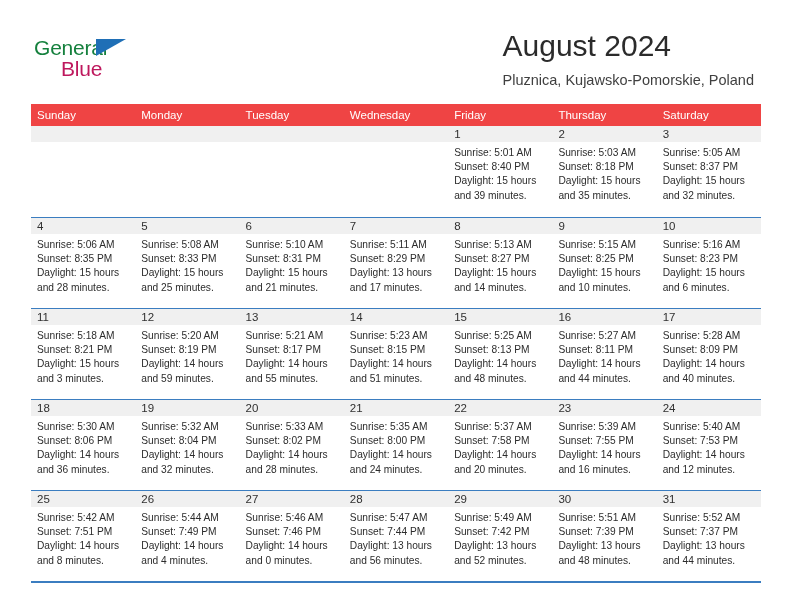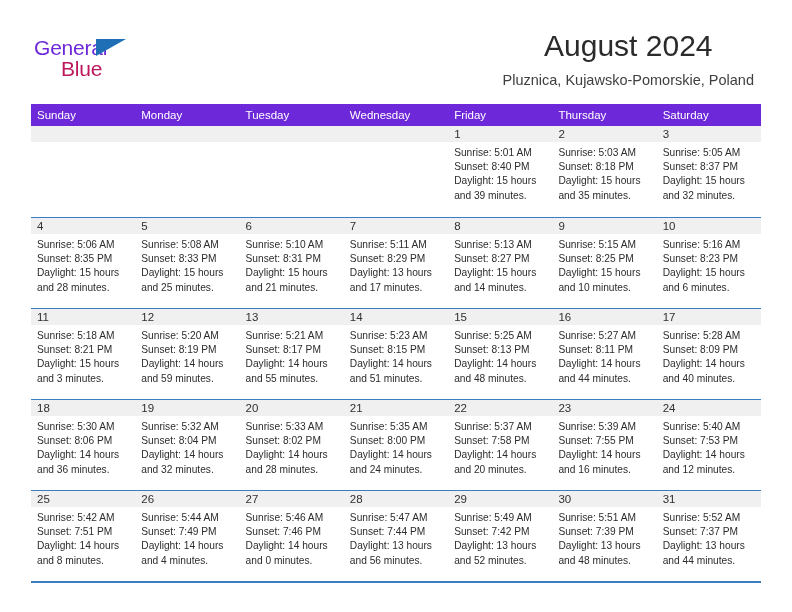--- a/index.html
+++ b/index.html
@@ -38,21 +38,21 @@
     width: 120px;
     height: 46px;
   }
   .logo-general {
     position: absolute;
     left: 0;
     top: 0;
     font-size: 21px;
     line-height: 24px;
     letter-spacing: -0.2px;
-    color: #6d28d9;
+    color: #15803d;
     font-family: "Liberation Sans", sans-serif;
     text-align: center;
   }
   .logo-tri {
     position: absolute;
     left: 62px;
     top: 3px;
     width: 0;
     height: 0;
     border-left: 30px solid #1f6fb6;
@@ -66,21 +66,21 @@
     line-height: 24px;
     letter-spacing: -0.2px;
     color: #be185d;
     font-family: "Liberation Sans", sans-serif;
   }
 
   .title-block {
     position: absolute;
     right: 38px;
     top: 28px;
-    text-align: center;
+    text-align: left;
   }
   .month-title {
     font-size: 30px;
     line-height: 36px;
     color: #2b2b2b;
     font-weight: normal;
     margin: 0;
     white-space: nowrap;
   }
   .location-sub {
@@ -96,21 +96,21 @@
     position: absolute;
     left: 31px;
     top: 104px;
     width: 730px;
   }
 
   .weekday-row {
     display: flex;
     width: 730px;
     height: 22px;
-    background: #6d28d9;
+    background: #ef4444;
   }
   .weekday-cell {
     flex: 1 1 0;
     box-sizing: border-box;
     padding-left: 6px;
     font-size: 11.5px;
     line-height: 22px;
     color: #ffffff;
     white-space: nowrap;
     overflow: hidden;

